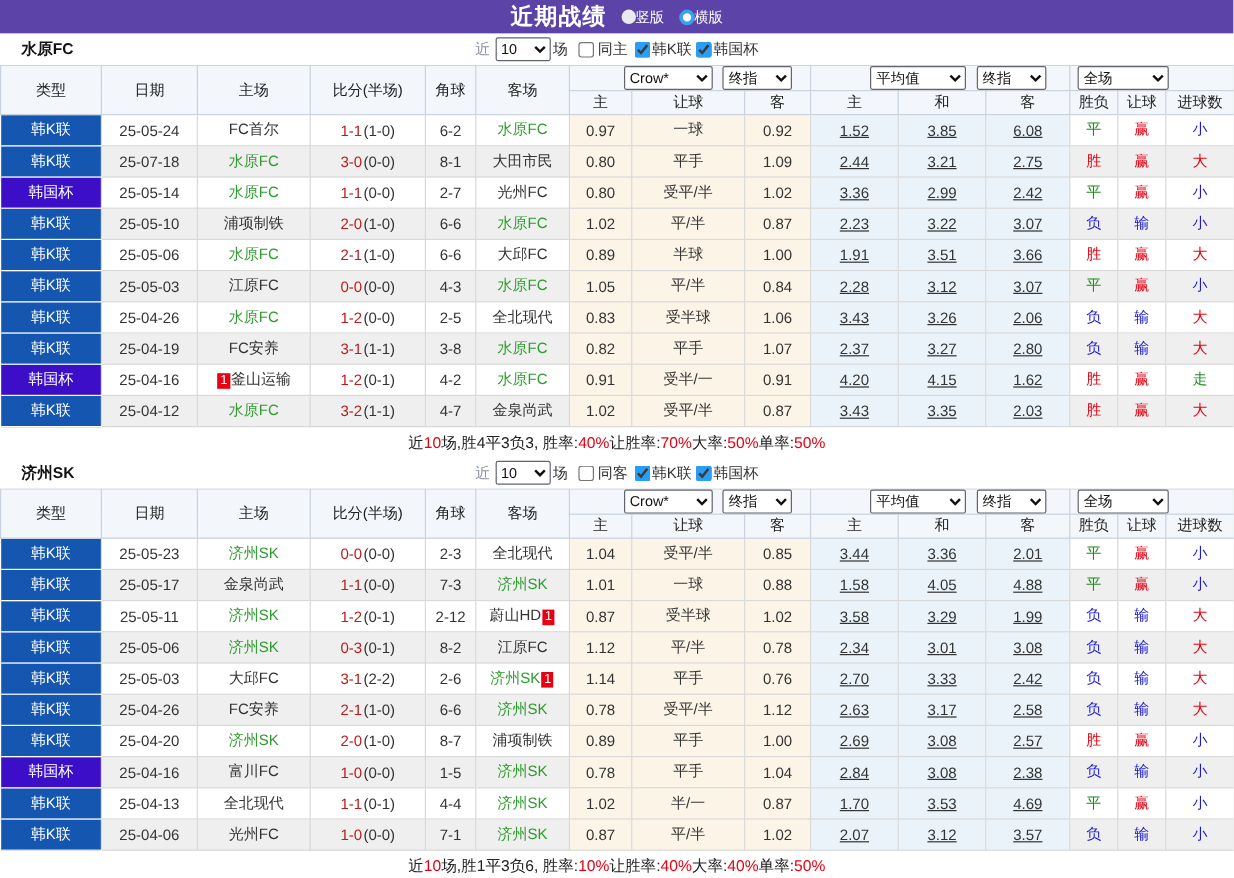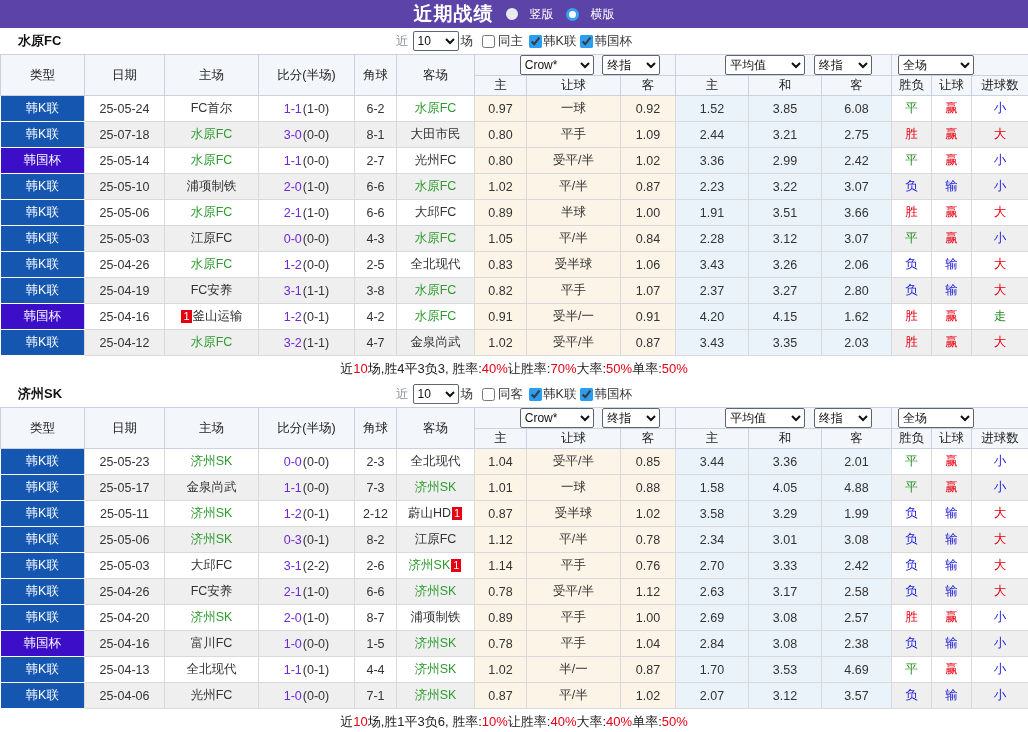--- a/index.html
+++ b/index.html
@@ -5,21 +5,21 @@
   * { box-sizing: border-box; }
   html,body { margin:0; padding:0; }
   body {
     width:1028px;
     font-family:"Liberation Sans","DejaVu Sans",sans-serif;
     background:#fff; color:#222;
   }
   
   .topbar{height:28px;background:#5b43a8;display:flex;align-items:center;justify-content:center;gap:12px;color:#fff;}
   .topbar .title{font-size:19px;font-weight:bold;letter-spacing:1px;}
-  .radio-opt{display:inline-flex;align-items:center;gap:12px;font-size:12px;cursor:pointer;}
+  .radio-opt{display:inline-flex;align-items:center;gap:0;font-size:12px;cursor:pointer;}
   .radio{width:12px;height:12px;border-radius:50%;display:inline-block;}
   .radio.plain{background:#e9e9ef;}
   .radio.ring{background:#fff;border:3px solid #3aa0f0;width:13px;height:13px;}
 
   
   .filter-row{height:26px;position:relative;display:flex;align-items:center;justify-content:center;background:#fff;}
   .team-name{position:absolute;left:18px;font-weight:bold;font-size:13px;color:#111;}
   .filter-controls{display:flex;align-items:center;font-size:12.5px;color:#333;}
   .filter-controls .muted{color:#8a93a3;margin-right:4px;}
   .filter-controls .lbl{margin:0 2px;}
@@ -37,22 +37,22 @@
   thead th{background:#f3f6fa;border:1px solid #c9d2de;font-weight:normal;color:#222;height:20px;padding:0;}
   thead th.group{text-align:center;padding-left:30px;}
   thead th.group select + select{margin-left:5px;}
   thead th.group.scope-group{text-align:left;padding-left:6px;}
   tbody td{border:1px solid #d9d9d9;height:26px;text-align:center;padding:0;background:#fff;color:#333;}
   tr.alt td{background:#efefef;}
   td.type{color:#fff;border-left:none;border-color:#fff #d9d9d9;}
   td.type.league{background:#1456b0;}
   td.type.cup{background:#3c0ec8;}
   td.odds{background:#fcf4e7 !important;}
-  td.avg{background:#e9f3f9 !important;}
-  .score-ft{color:#6d28d9;}
+  td.avg{background:#e9f3f9 !important;text-decoration:underline;}
+  .score-ft{color:#b91c1c;}
   .score-ht{color:#333;margin-left:1px;}
   .team span.green{color:#2e9b2e;}
   .team span{cursor:pointer;}
   .badge{display:inline-block;background:#e60012;color:#fff;font-size:11px;line-height:13px;padding:0 2px;margin:0 1px;}
   .c-red{color:#e60012;}
   .c-green{color:#1e8a1e;}
   .c-blue{color:#1a18d8;}
   .summary{height:25px;display:flex;align-items:center;justify-content:center;font-size:13px;color:#222;}
   .summary .red{color:#e60012;}
 </style>

